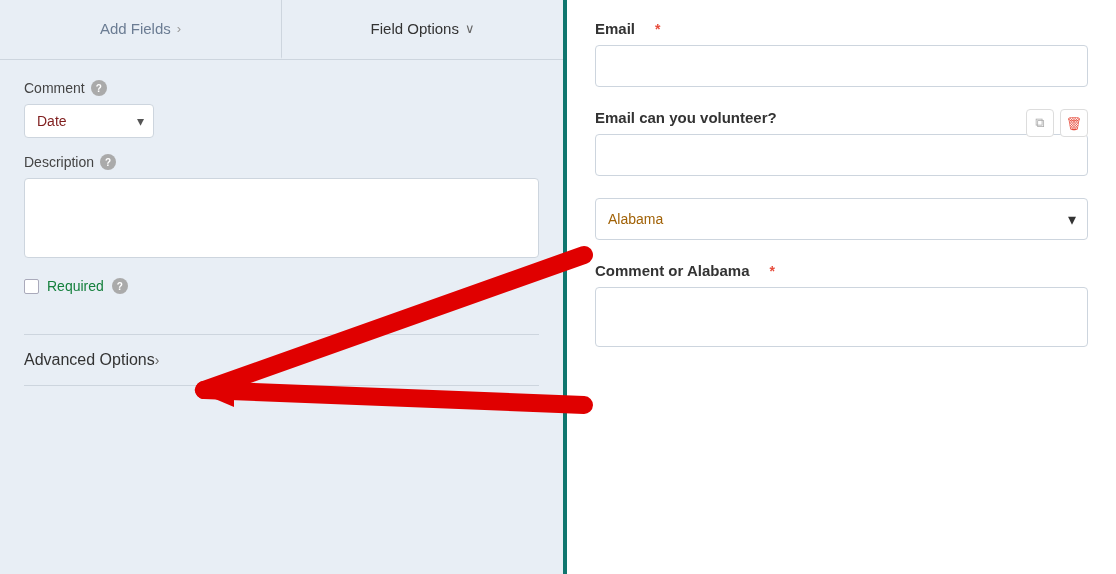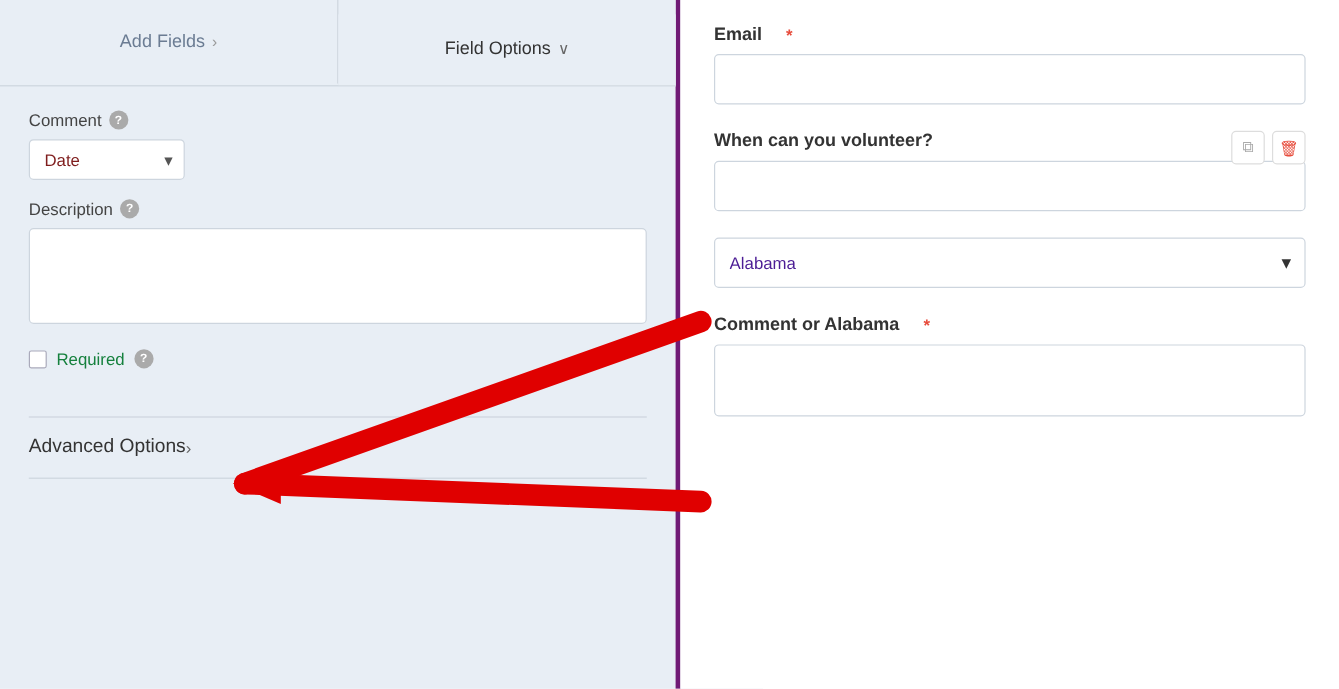--- a/index.html
+++ b/index.html
@@ -11,21 +11,21 @@
       height: 574px;
       overflow: hidden;
     }
 
     
     .left-panel {
       width: 567px;
       background: #e8eef5;
       display: flex;
       flex-direction: column;
-      border-right: 4px solid #701a75;
+      border-right: 4px solid #0f766e;
     }
 
     .tabs {
       display: flex;
       border-bottom: 1px solid #cdd5de;
       background: #e8eef5;
     }
 
     .tab {
       flex: 1;
@@ -39,21 +39,20 @@
       justify-content: center;
       gap: 6px;
       border-bottom: 2px solid transparent;
     }
 
     .tab.active {
       color: #333;
       font-weight: 500;
       background: #e8eef5;
       border-bottom: 2px solid transparent;
-      margin-top: 12px;
     }
 
     .tab:first-child {
       border-right: 1px solid #cdd5de;
     }
 
     .left-content {
       padding: 20px 24px;
       flex: 1;
     }
@@ -226,21 +225,21 @@
       width: 100%;
     }
 
     .form-select {
       width: 100%;
       padding: 10px 32px 10px 12px;
       border: 1px solid #cdd5de;
       border-radius: 4px;
       background: white;
       font-size: 14px;
-      color: #4c1d95;
+      color: #a16207;
       appearance: none;
       cursor: pointer;
       height: 42px;
     }
 
     .form-select-wrapper::after {
       content: '▾';
       position: absolute;
       right: 12px;
       top: 50%;
@@ -358,21 +357,21 @@
   <div class="form-field">
     <div class="form-field-label">
       <span>Email</span>
       <span class="required-star">*</span>
     </div>
     <input type="text" class="form-input" value="" style="">
   </div>
 
   <div class="form-field">
     <div class="form-field-label">
-      <span>When can you volunteer?</span>
+      <span>Email can you volunteer?</span>
       <div class="field-actions">
         <button class="field-action-btn copy" title="Copy">
           <span>⧉</span>
         </button>
         <button class="field-action-btn" title="Delete">
           <span>🗑</span>
         </button>
       </div>
     </div>
     <input type="text" class="form-input" value="" style="">

